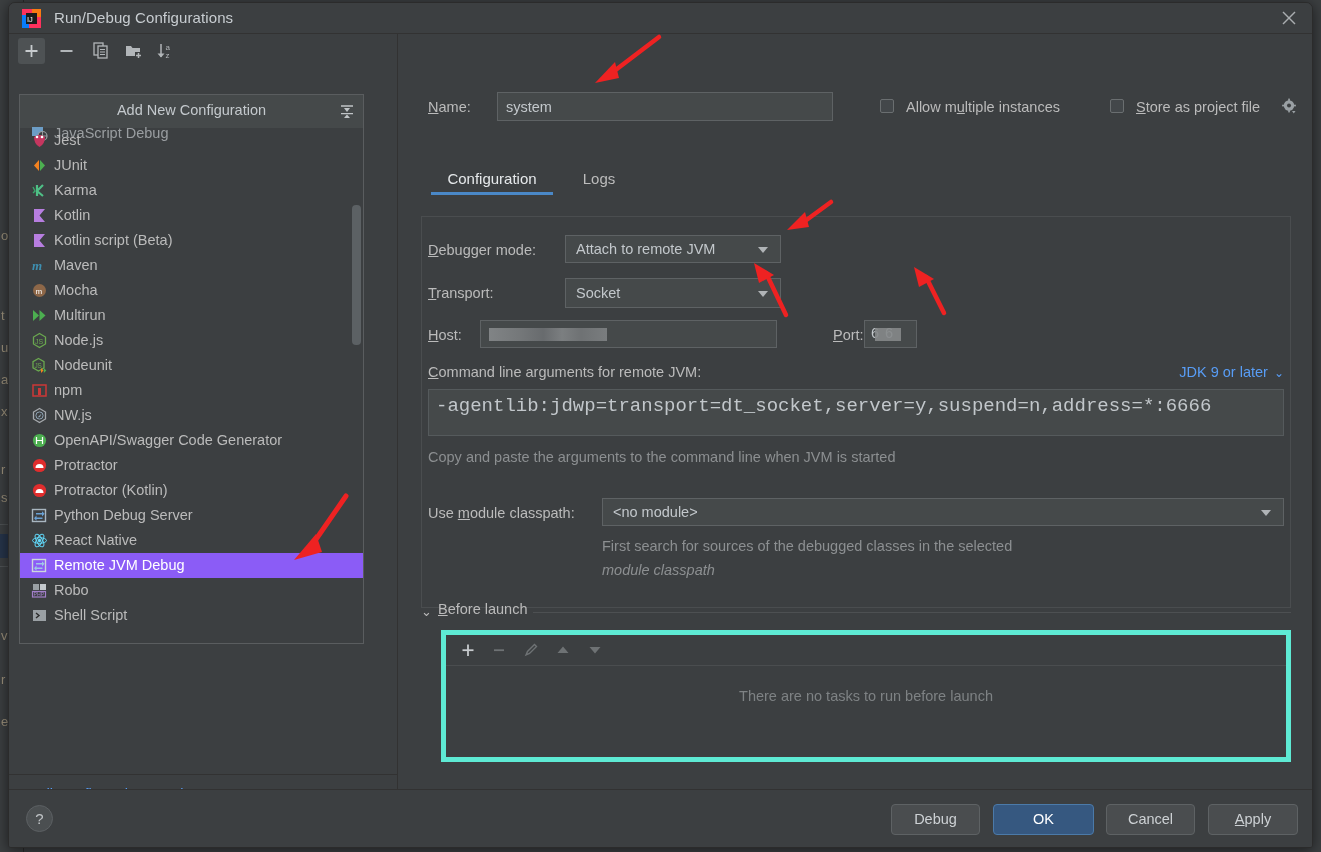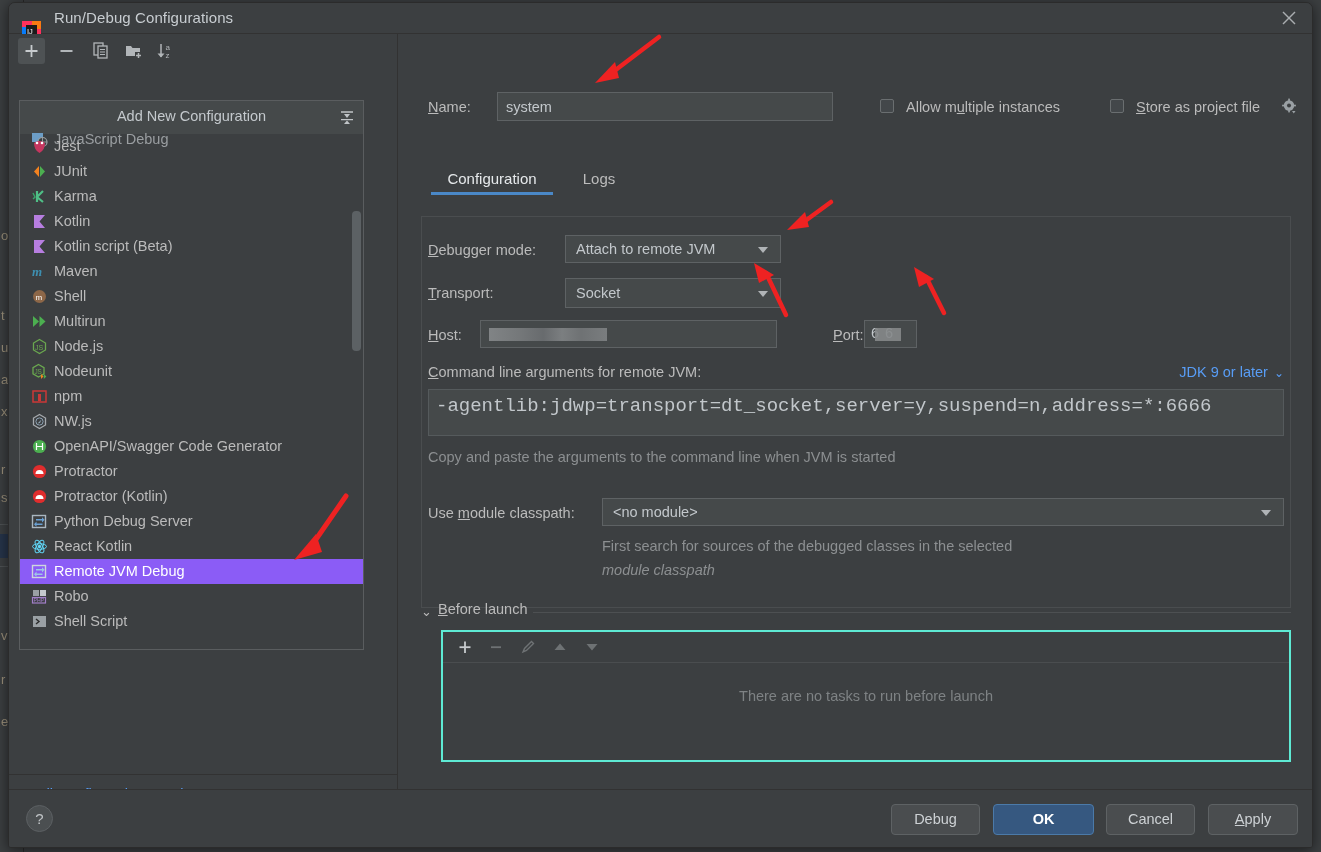--- a/index.html
+++ b/index.html
@@ -46,21 +46,21 @@
     overflow: hidden;
   }
 
   
   #titlebar {
     position: absolute; left: 0; top: 0; width: 100%; height: 31px;
     background: #3c3f41;
     border-bottom: 1px solid #323232;
   }
   #app-icon {
-    position: absolute; left: 13px; top: 18px; width: 41px; height: 19px;
+    position: absolute; left: 13px; top: 6px; width: 41px; height: 19px;
   }
   #title-text {
     position: absolute; left: 45px; top: 6px;
     font-size: 15px; color: #c8cdd1; letter-spacing: .1px;
   }
   #close-btn {
     position: absolute; right: 0px; top: 0px; width: 46px; height: 30px;
     cursor: pointer;
   }
   #close-btn svg { position: absolute; left: 16px; top: 8px; }
@@ -85,21 +85,21 @@
   #tpl-divider {
     position: absolute; left: 0; top: 740px; width: 389px; height: 1px; background: #323232;
   }
   #edit-templates {
     position: absolute; left: 23px; top: 752px;
     color: #589df6; font-size: 14.5px; cursor: pointer;
   }
 
   
   #popup {
-    position: absolute; left: 10px; top: 66px;
+    position: absolute; left: 10px; top: 60px;
     width: 345px; height: 550px;
     background: #3c3f41;
     border: 1px solid #5a5d5f;
     overflow: hidden;
   }
   #popup-header {
     position: absolute; left: 0; top: 0; width: 343px; height: 33px;
     background: #45494a;
     text-align: center;
   }
@@ -269,21 +269,21 @@
   #bl-chevron {
     position: absolute; left: 0; top: 4px; font-size: 13px; color: #bbbbbb; cursor: pointer;
   }
   #bl-title { position: absolute; left: 17px; top: 1px; }
   #bl-rule {
     position: absolute; left: 112px; top: 12px; right: 0; height: 1px; background: #4d5052;
   }
 
   #bl-box {
     position: absolute; left: 42px; top: 596px; width: 850px; height: 132px;
-    border: 2px solid #5eead4; background: #3c3f41;
+    border: 5px solid #5eead4; background: #3c3f41;
   }
   #bl-toolbar {
     position: absolute; left: 0; top: 0; width: 100%; height: 31px;
     border-bottom: 1px solid #4a4d4f;
   }
   .bl-tb { position: absolute; top: 5px; width: 22px; height: 21px; cursor: pointer; }
   #bl-empty {
     position: absolute; left: 0; top: 0; width: 100%; height: 100%;
     display: flex; align-items: center; justify-content: center;
     color: #7e8284; font-size: 14.5px;
@@ -308,21 +308,21 @@
     color: #c0c4c7; font-size: 15px; text-align: center; line-height: 25px;
     cursor: pointer;
   }
   .dlg-btn {
     position: absolute; top: 14px; height: 31px;
     border: 1px solid #5e6264; background: #4a4d4f;
     color: #cdd1d4; font-size: 14.5px; border-radius: 4px;
     cursor: pointer; text-align: center; line-height: 29px;
     font-family: "Liberation Sans", sans-serif;
   }
-  .dlg-btn.primary { background: #365880; border-color: #4b7aa9; color: #ffffff; font-weight: bold; }
+  .dlg-btn.primary { background: #365880; border-color: #4b7aa9; color: #ffffff; }
   #btn-debug { left: 882px; width: 89px; }
   #btn-ok { left: 984px; width: 101px; }
   #btn-cancel { left: 1097px; width: 89px; }
   #btn-apply { left: 1199px; width: 90px; }
   #btn-apply .uline { text-decoration: underline; }
 
   
   .arrow { position: absolute; pointer-events: none; }
 </style>
 </head>
@@ -496,21 +496,21 @@
           <span>Maven</span>
         </div>
 
         <div class="cfg-item">
           <span class="cfg-ico">
             <svg width="17" height="17" viewBox="0 0 17 17">
               <circle cx="8.5" cy="8.5" r="6.5" fill="#8d6748"></circle>
               <text x="4.6" y="12" font-size="8" fill="#fff" font-family="Liberation Sans, sans-serif">m</text>
             </svg>
           </span>
-          <span>Shell</span>
+          <span>Mocha</span>
         </div>
 
         <div class="cfg-item">
           <span class="cfg-ico">
             <svg width="17" height="17" viewBox="0 0 17 17">
               <path d="M2 3 L8 8.5 L2 14 Z" fill="#4caf50"></path>
               <path d="M8.5 3 L14.5 8.5 L8.5 14 Z" fill="#4caf50"></path>
             </svg>
           </span>
           <span>Multirun</span>
@@ -602,21 +602,21 @@
 
         <div class="cfg-item">
           <span class="cfg-ico">
             <svg width="17" height="17" viewBox="0 0 17 17">
               <circle cx="8.5" cy="8.5" r="1.7" fill="#61dafb"></circle>
               <ellipse cx="8.5" cy="8.5" rx="7" ry="2.8" fill="none" stroke="#61dafb" stroke-width="1"></ellipse>
               <ellipse cx="8.5" cy="8.5" rx="7" ry="2.8" fill="none" stroke="#61dafb" stroke-width="1" transform="rotate(60 8.5 8.5)"></ellipse>
               <ellipse cx="8.5" cy="8.5" rx="7" ry="2.8" fill="none" stroke="#61dafb" stroke-width="1" transform="rotate(120 8.5 8.5)"></ellipse>
             </svg>
           </span>
-          <span>React Kotlin</span>
+          <span>React Native</span>
         </div>
 
         <div class="cfg-item selected">
           <span class="cfg-ico">
             <svg width="17" height="17" viewBox="0 0 17 17">
               <rect x="1.5" y="2.5" width="13" height="12" fill="none" stroke="#cdd6dd" stroke-width="1.4"></rect>
               <path d="M5 6 h6 v-1.8 l2.6 2.6 L11 9.4 V7.6 H5 Z" fill="#9fc6e8"></path>
               <path d="M11.5 12 H5.5 v1.8 L3 11.2 L5.5 8.6 v1.8 h6 Z" fill="#9fc6e8"></path>
             </svg>
           </span>

